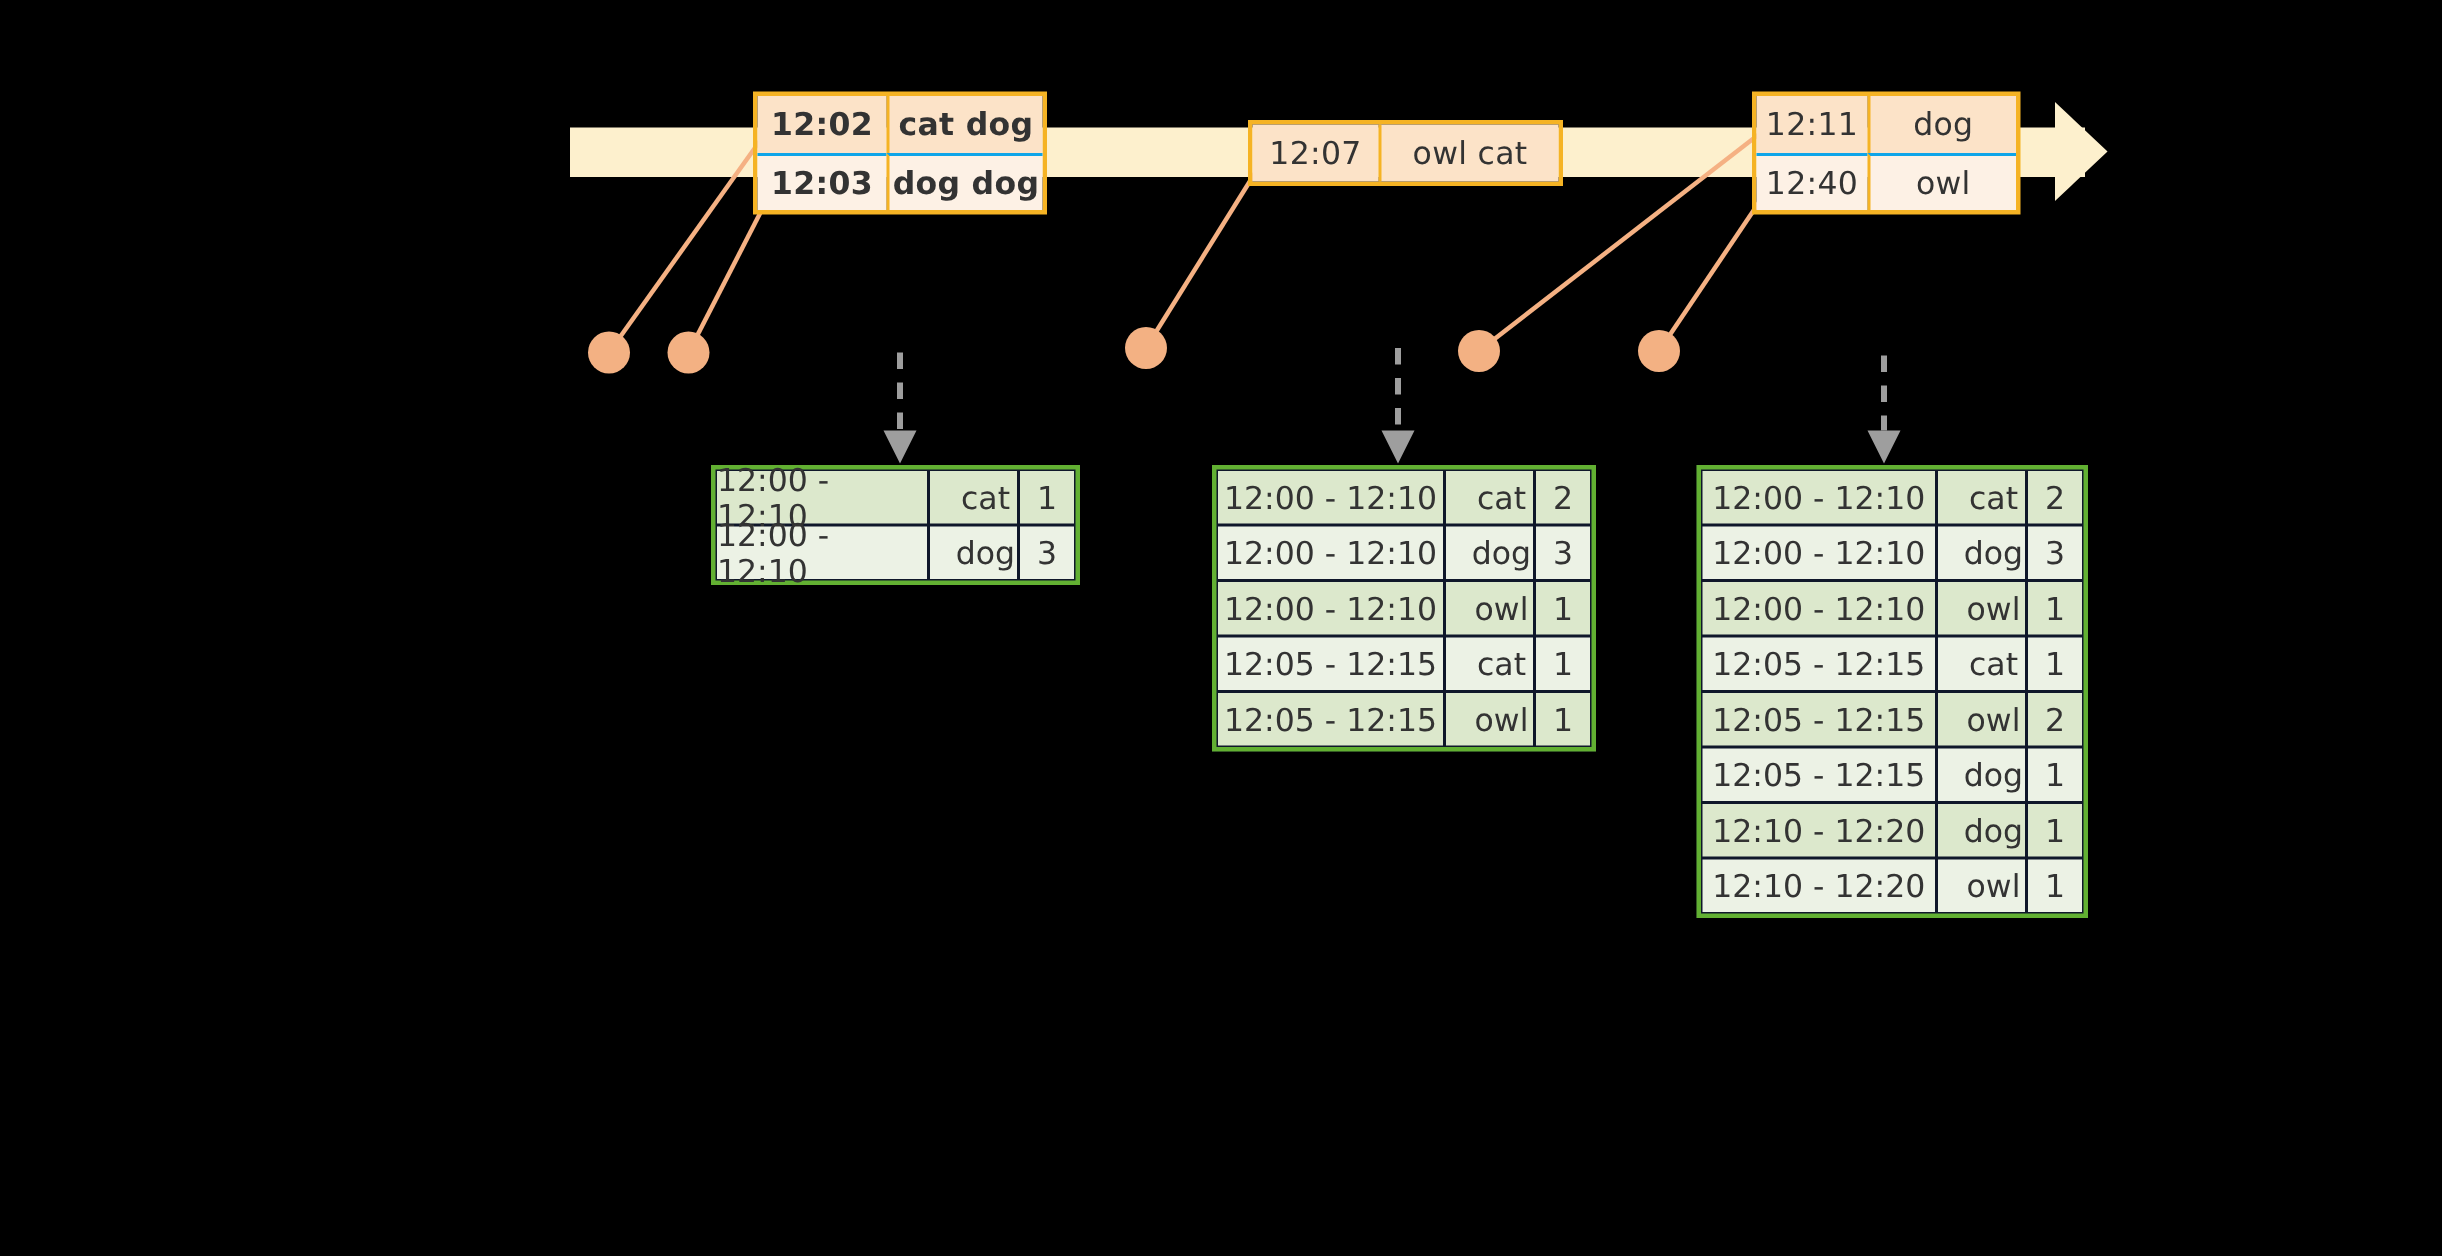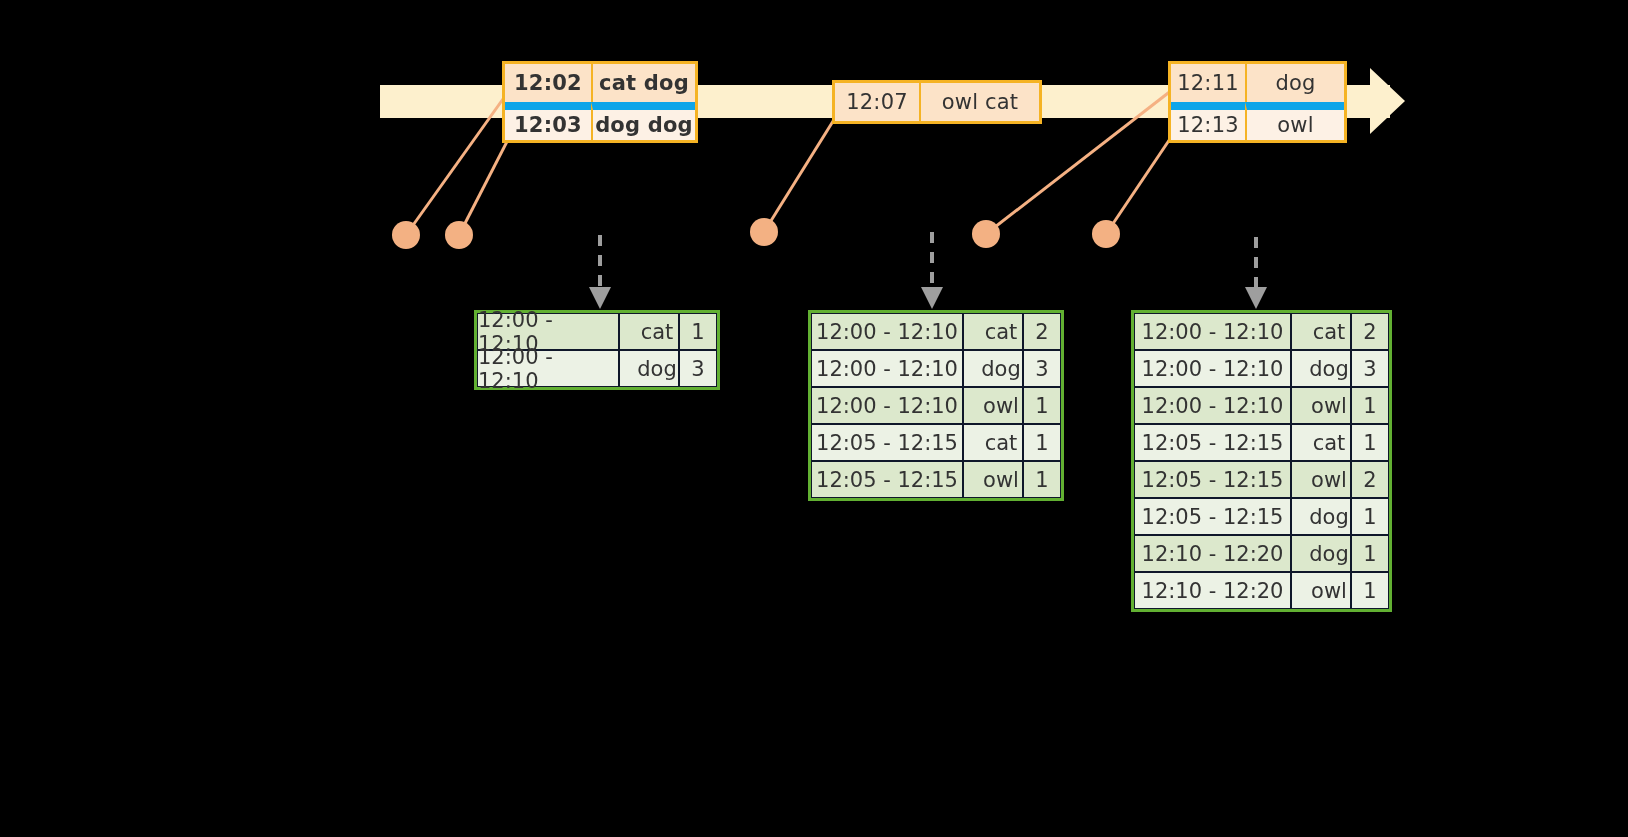--- a/index.html
+++ b/index.html
@@ -42,21 +42,21 @@
     border: 3px solid #f5b324;
     box-sizing: border-box;
     display: flex;
     flex-direction: column;
   }
   .event-row {
     display: flex;
     flex-direction: row;
     height: 38px;
   }
-  .event-row + .event-row .event-cell { border-top: 8px solid #0ea5e9; }
+  .event-row + .event-row .event-cell { border-top: 2px solid #0ea5e9; }
   .event-cell {
     box-sizing: border-box;
     display: flex;
     align-items: center;
     justify-content: center;
     font-size: 21px;
     color: #333333;
     letter-spacing: .2px;
   }
   .event-cell.time { width: 86px; }
@@ -175,21 +175,21 @@
       <div class="event-cell payload ev-shade-a">owl cat</div>
     </div>
   </div>
 
   <div class="event-box" id="box-c">
     <div class="event-row">
       <div class="event-cell time ev-shade-a">12:11</div>
       <div class="event-cell payload ev-shade-a">dog</div>
     </div>
     <div class="event-row">
-      <div class="event-cell time ev-shade-b">12:13</div>
+      <div class="event-cell time ev-shade-b">12:40</div>
       <div class="event-cell payload ev-shade-b">owl</div>
     </div>
   </div>
 
   <div class="result-table" id="table-1">
     <div class="res-row">
       <div class="res-cell win rs-a">12:00 - 12:10</div>
       <div class="res-cell key rs-a">cat</div>
       <div class="res-cell cnt rs-a">1</div>
     </div>

